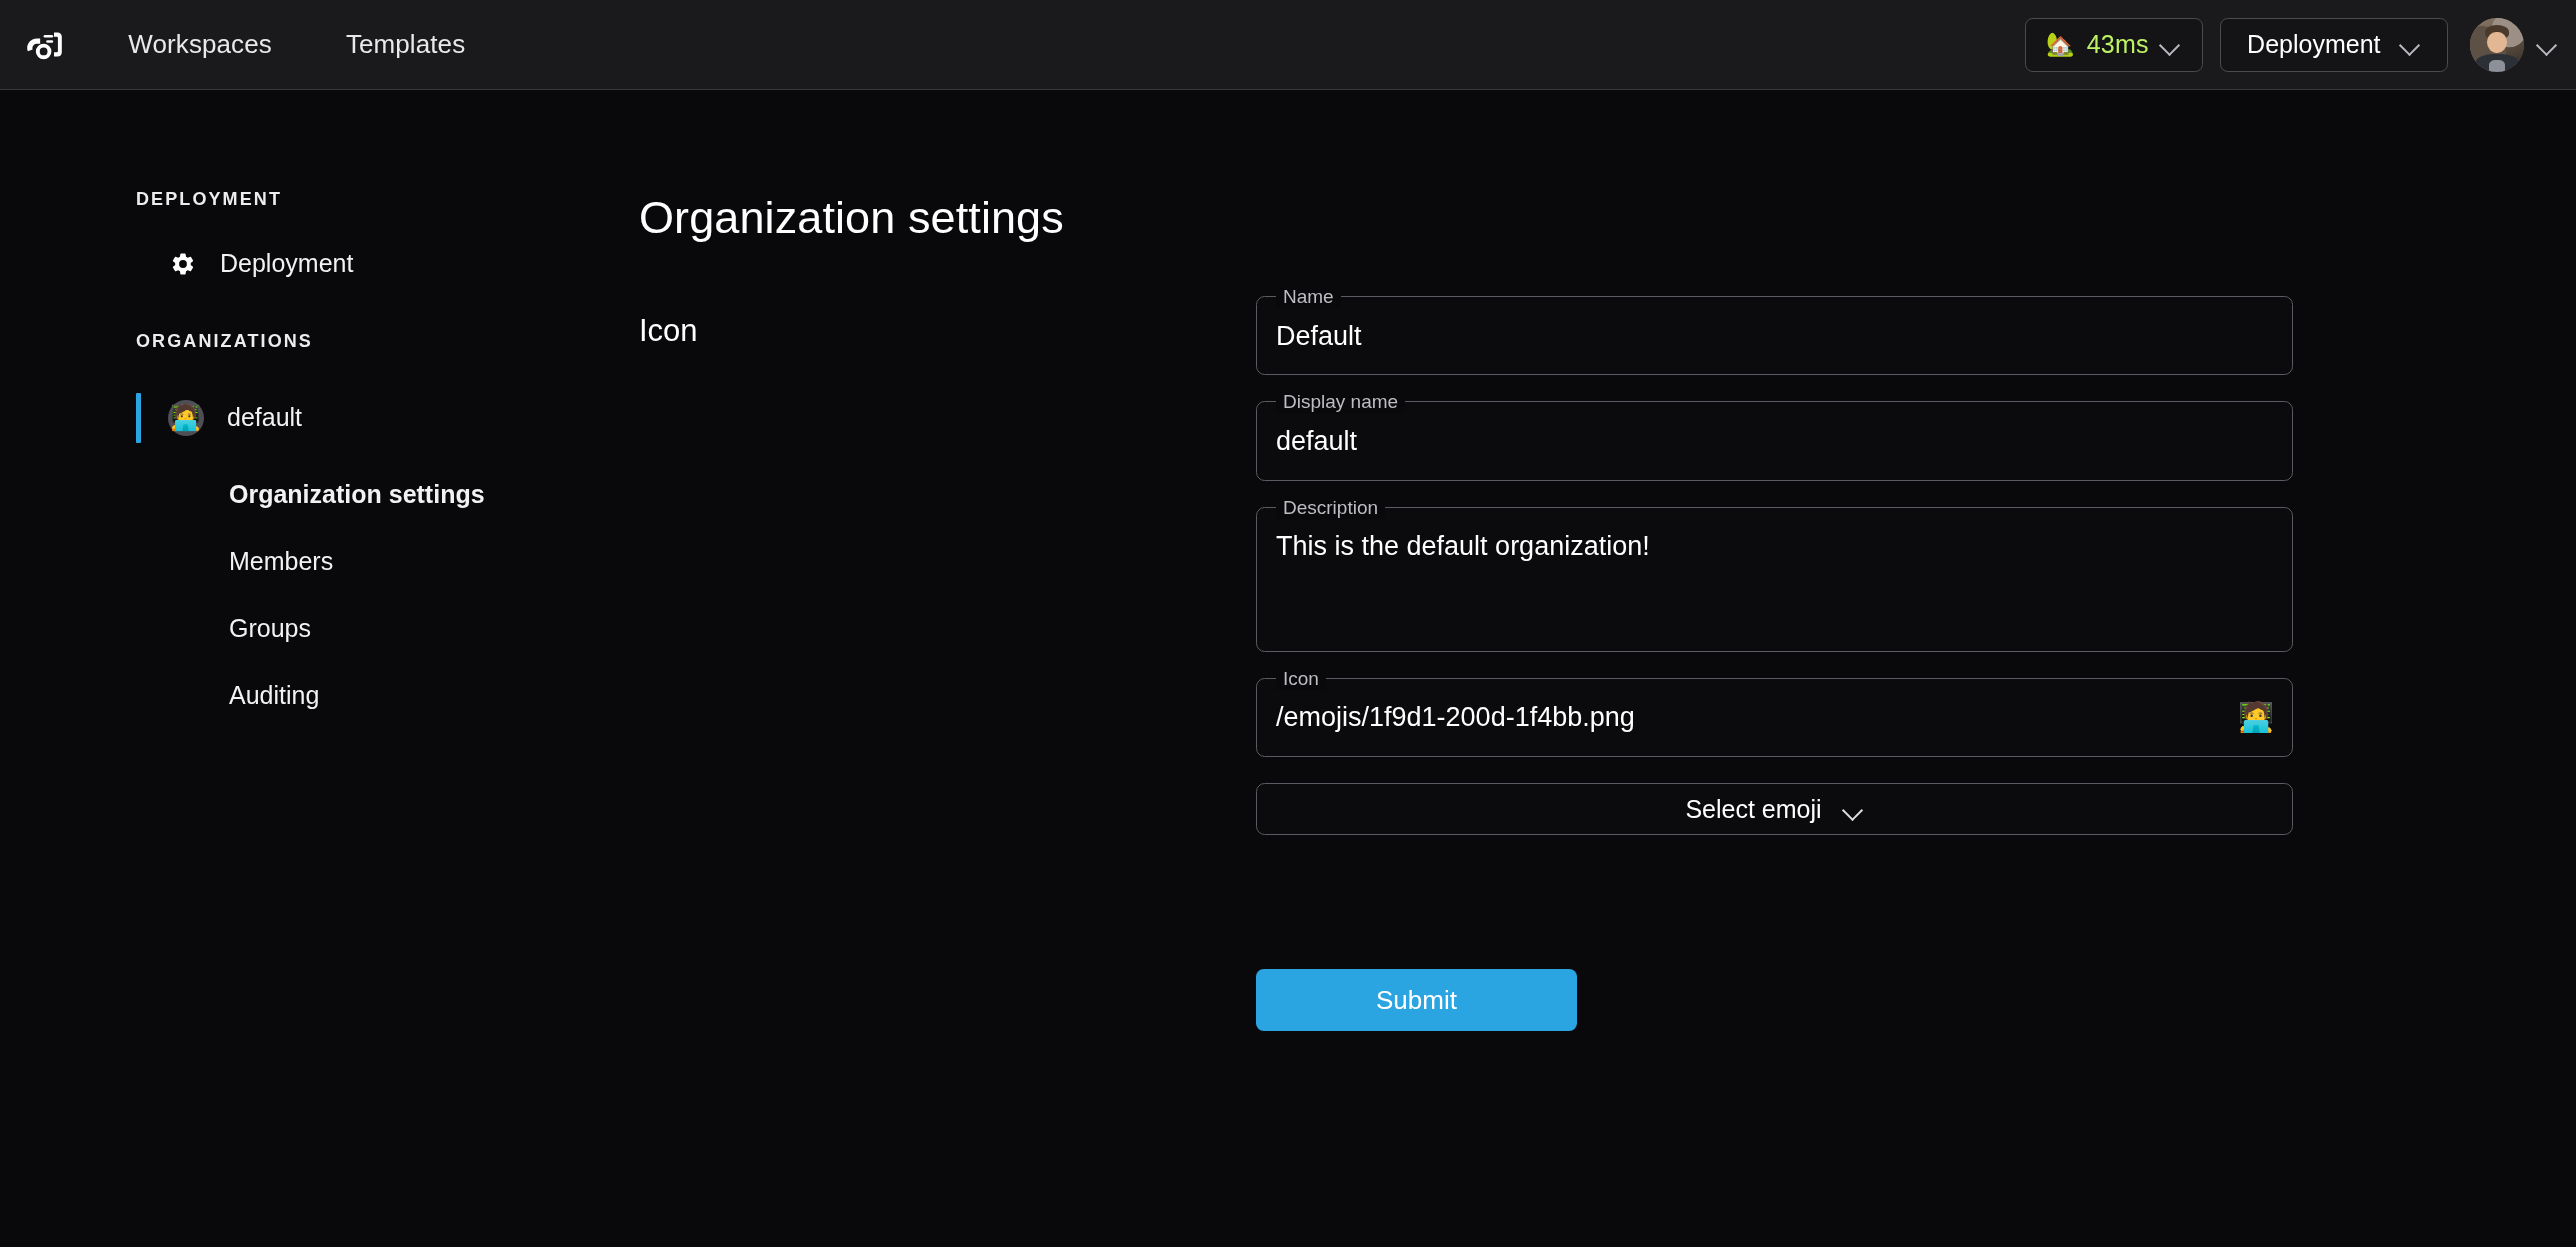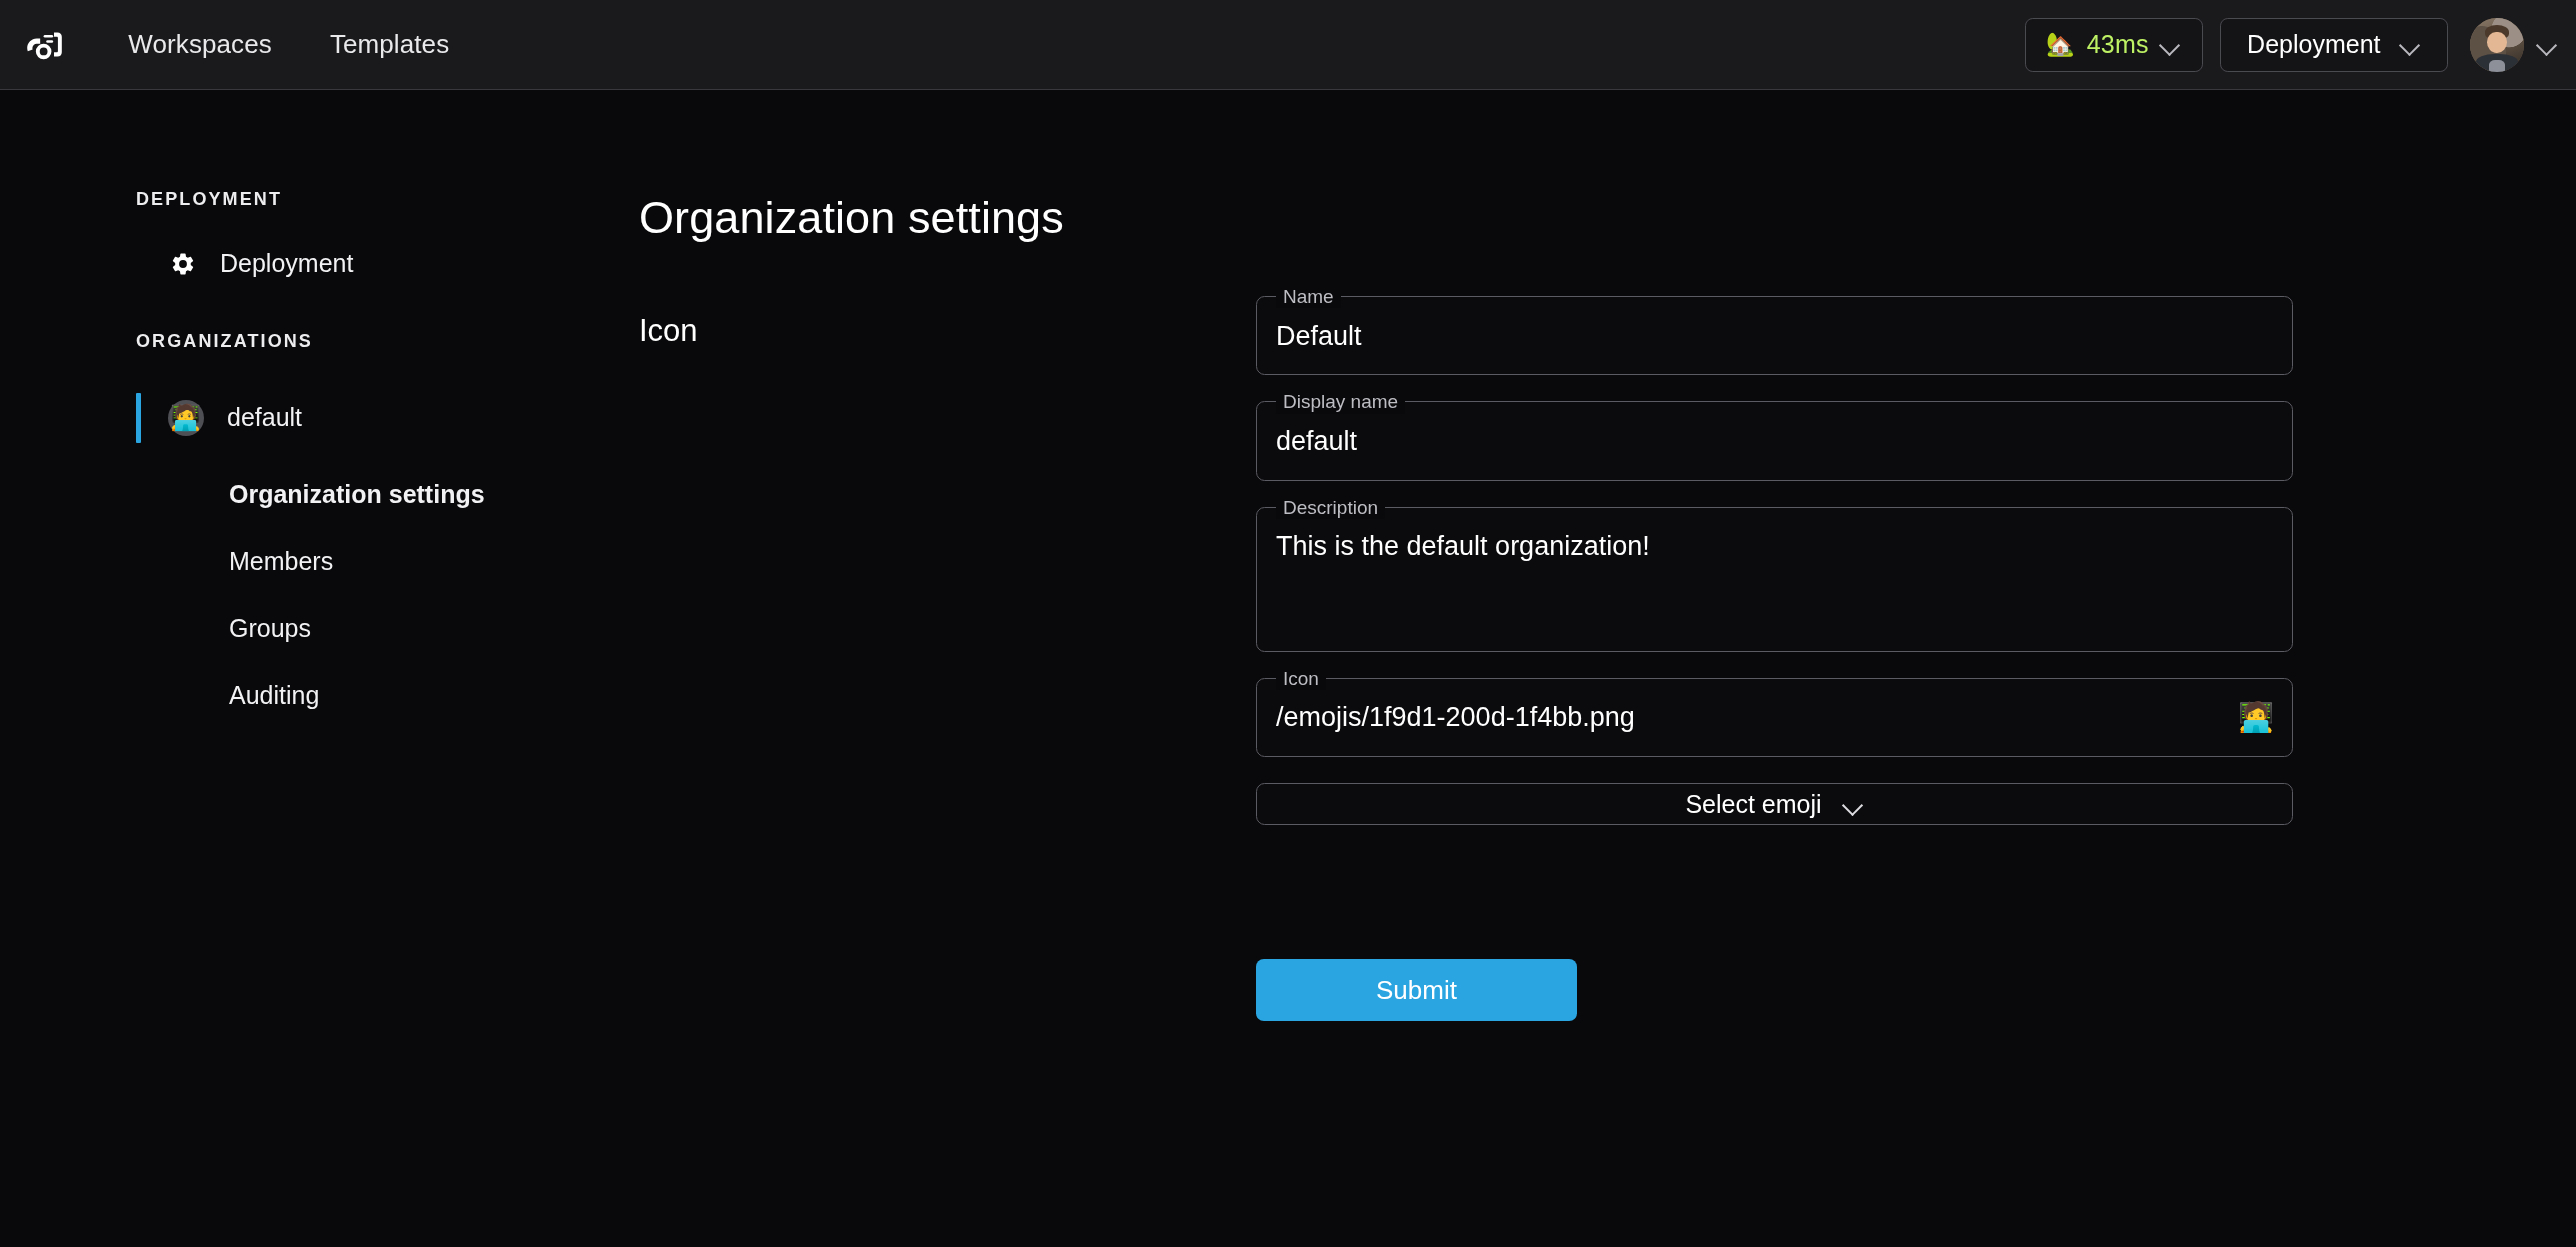--- a/index.html
+++ b/index.html
@@ -25,21 +25,21 @@
   }
   .logo-mark {
     margin-left: 17.3px;
     width: 54px; height: 54px;
     display: flex; align-items: center; justify-content: center;
   }
   .nav-links {
     display: flex;
     align-items: center;
     margin-left: 28px;
-    gap: 0;
+    gap: 16px;
   }
   .nav-link {
     color: #e9e9ec;
     font-size: 26px;
     padding: 10.4px 29px;
     text-decoration: none;
     letter-spacing: 0.1px;
     white-space: nowrap;
   }
   .topbar-right {
@@ -263,21 +263,21 @@
   .field.icon-field .value { padding-right: 95px; }
   .icon-adorn {
     position: absolute;
     right: 17.3px; top: 50%;
     transform: translateY(-50%);
     font-size: 29px;
     line-height: 1;
   }
   .emoji-select-btn {
     width: 100%;
-    height: 42px;
+    height: 52px;
     border: 0.9px solid #5b5b63;
     border-radius: 8.6px;
     background: #0b0b0d;
     color: #ffffff;
     font-size: 25px;
     font-family: "Liberation Sans", sans-serif;
     display: flex;
     align-items: center;
     justify-content: center;
     gap: 21px;

